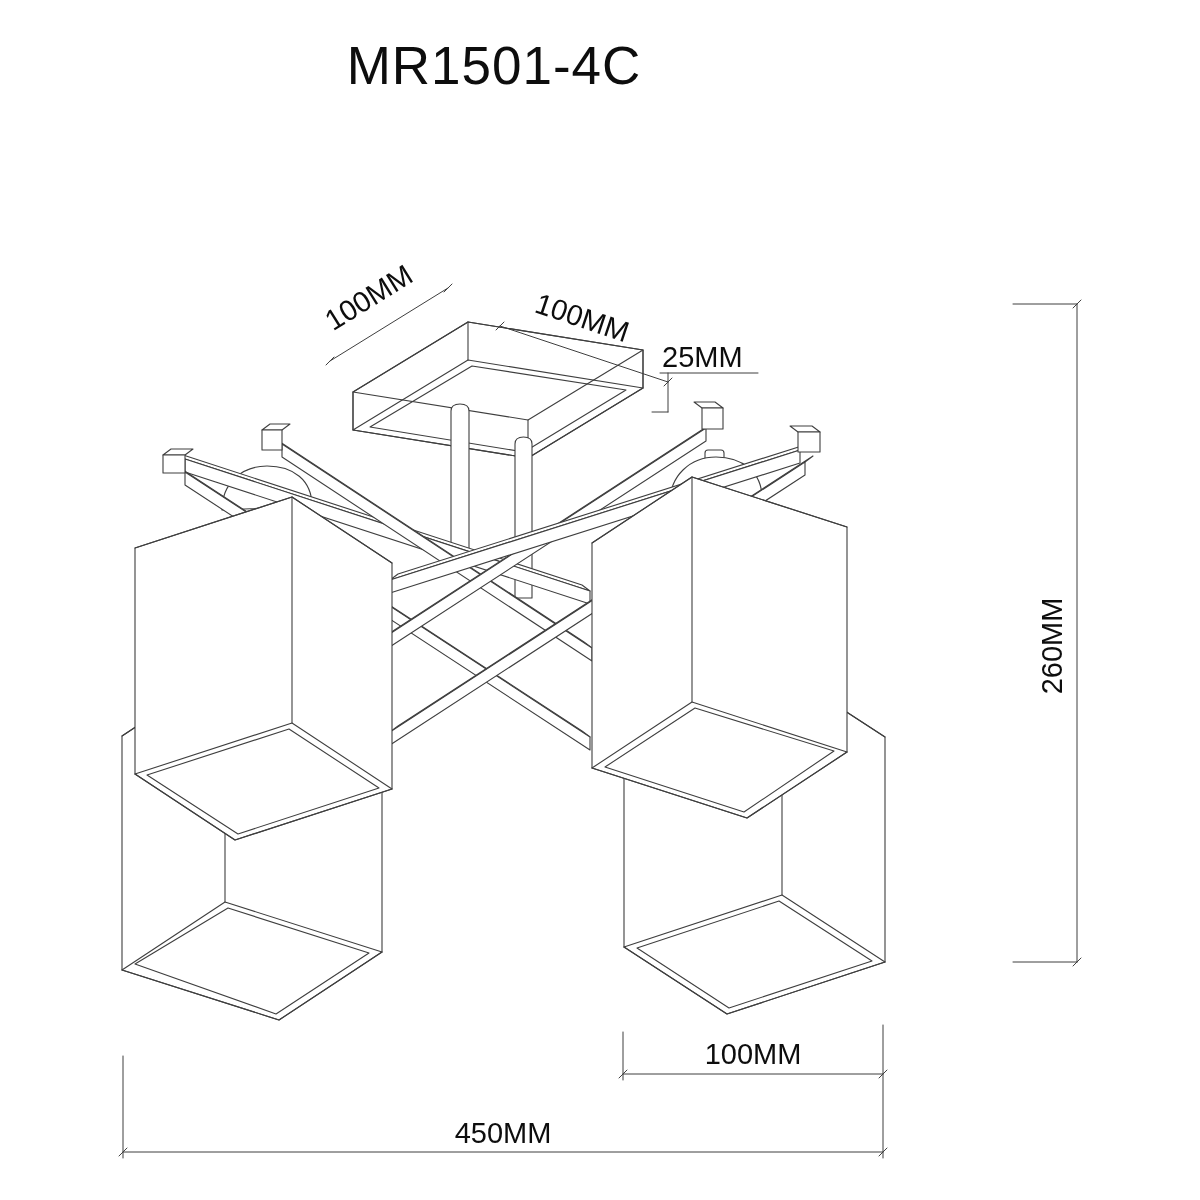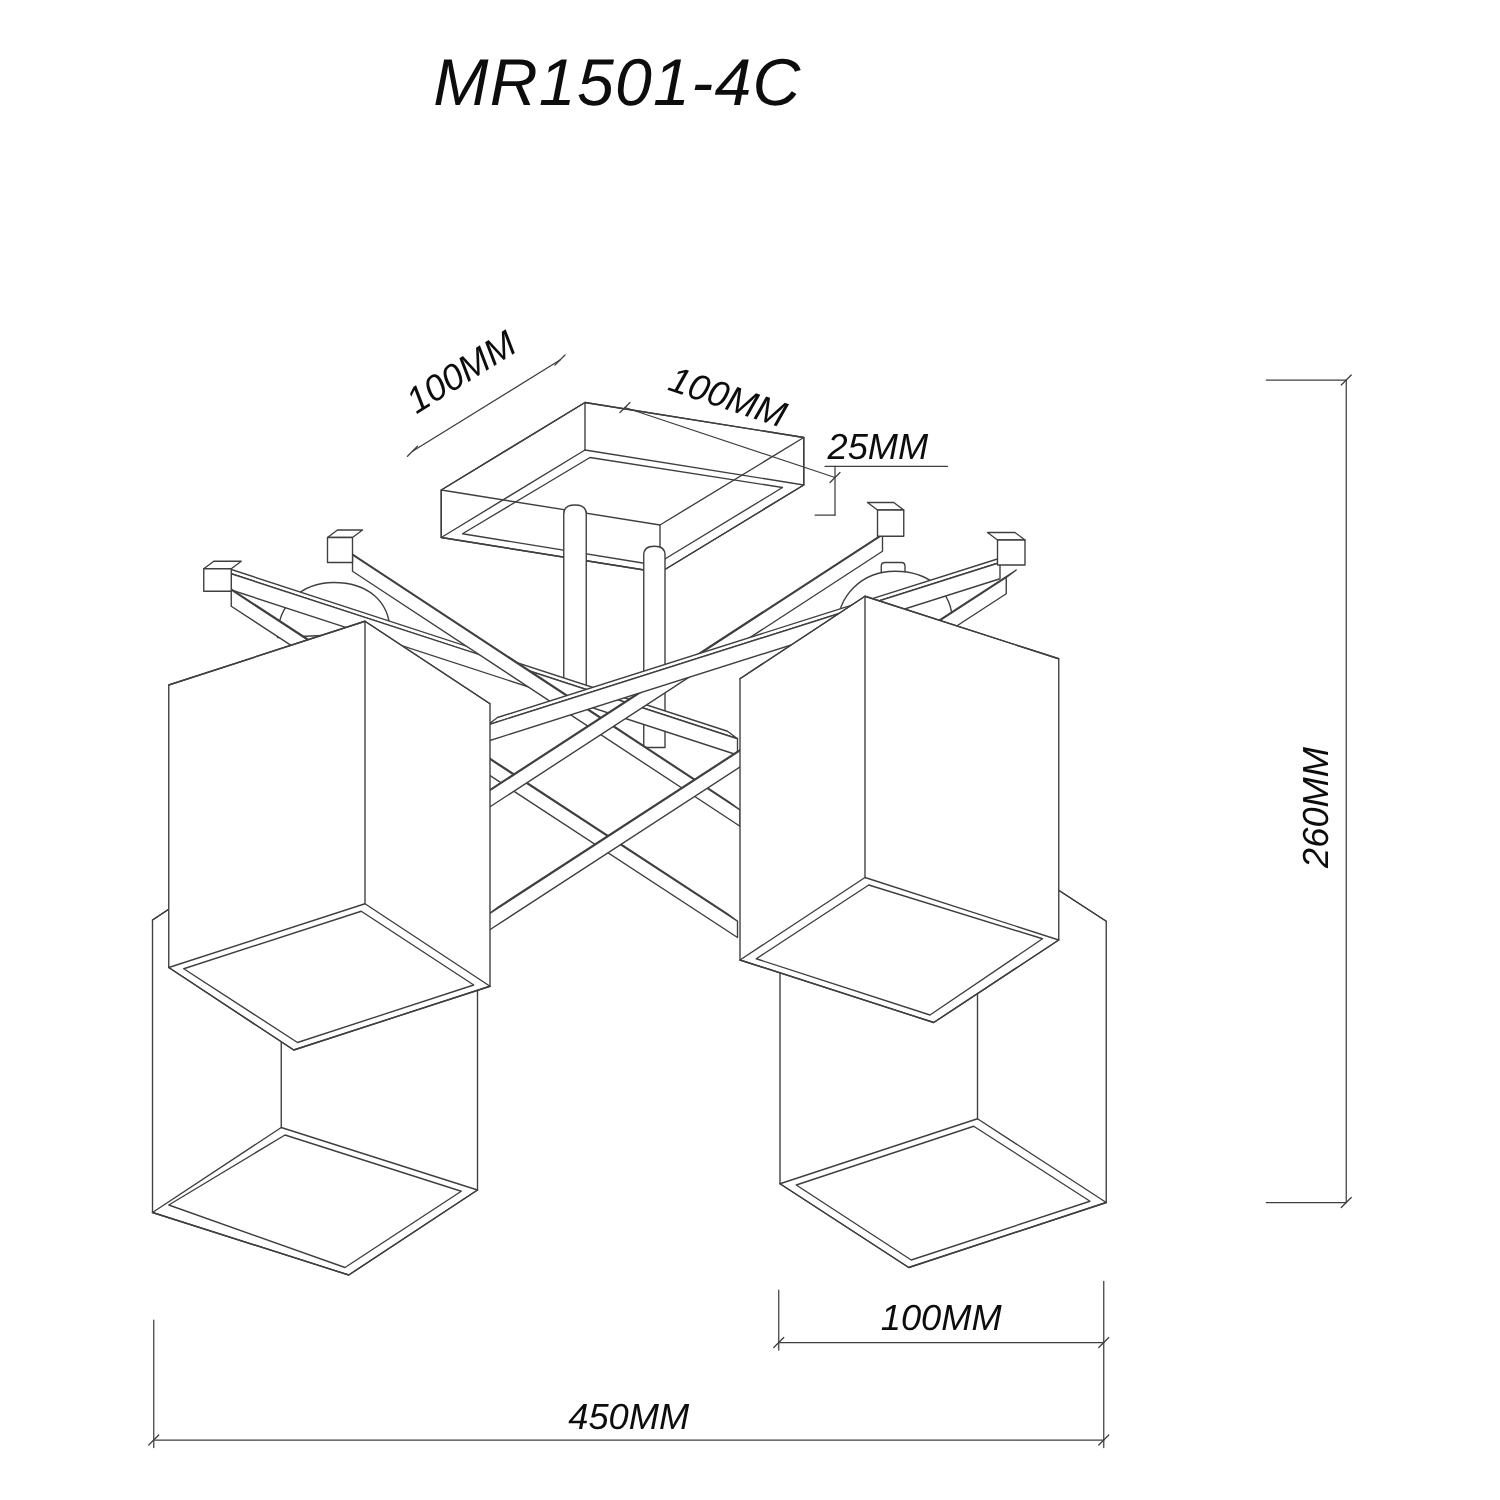--- a/index.html
+++ b/index.html
@@ -1,21 +1,21 @@
 <!DOCTYPE html>
 <html style="--bg: #ffffff; --line: #3f3f3f; --text: #0d0d0d;"><head>
 <meta charset="utf-8">
 <style>
   :root{
     --bg:#ffffff; --line:#3f3f3f; --text:#0d0d0d;
   }
   html,body{margin:0;padding:0;background:var(--bg);}
   .page{
     width:1200px;height:1200px;position:relative;background:var(--bg);
-    font-family:"Liberation Sans", sans-serif;overflow:hidden;font-style:italic;
+    font-family:"Liberation Sans", sans-serif;overflow:hidden;
   }
   svg{display:block;}
   svg text{fill:var(--text);font-family:"Liberation Sans", sans-serif;}
   .ln{stroke:var(--line);stroke-width:1.1;fill:none;stroke-linecap:round;stroke-linejoin:round;}
   .fw{stroke:var(--line);stroke-width:1.1;fill:#ffffff;stroke-linejoin:round;}
   .dim{stroke:var(--line);stroke-width:1;fill:none;stroke-linecap:round;}
   .title-text{font-size:53px;letter-spacing:1px;}
   .dim-text{font-size:29px;}
 </style>
 </head>

